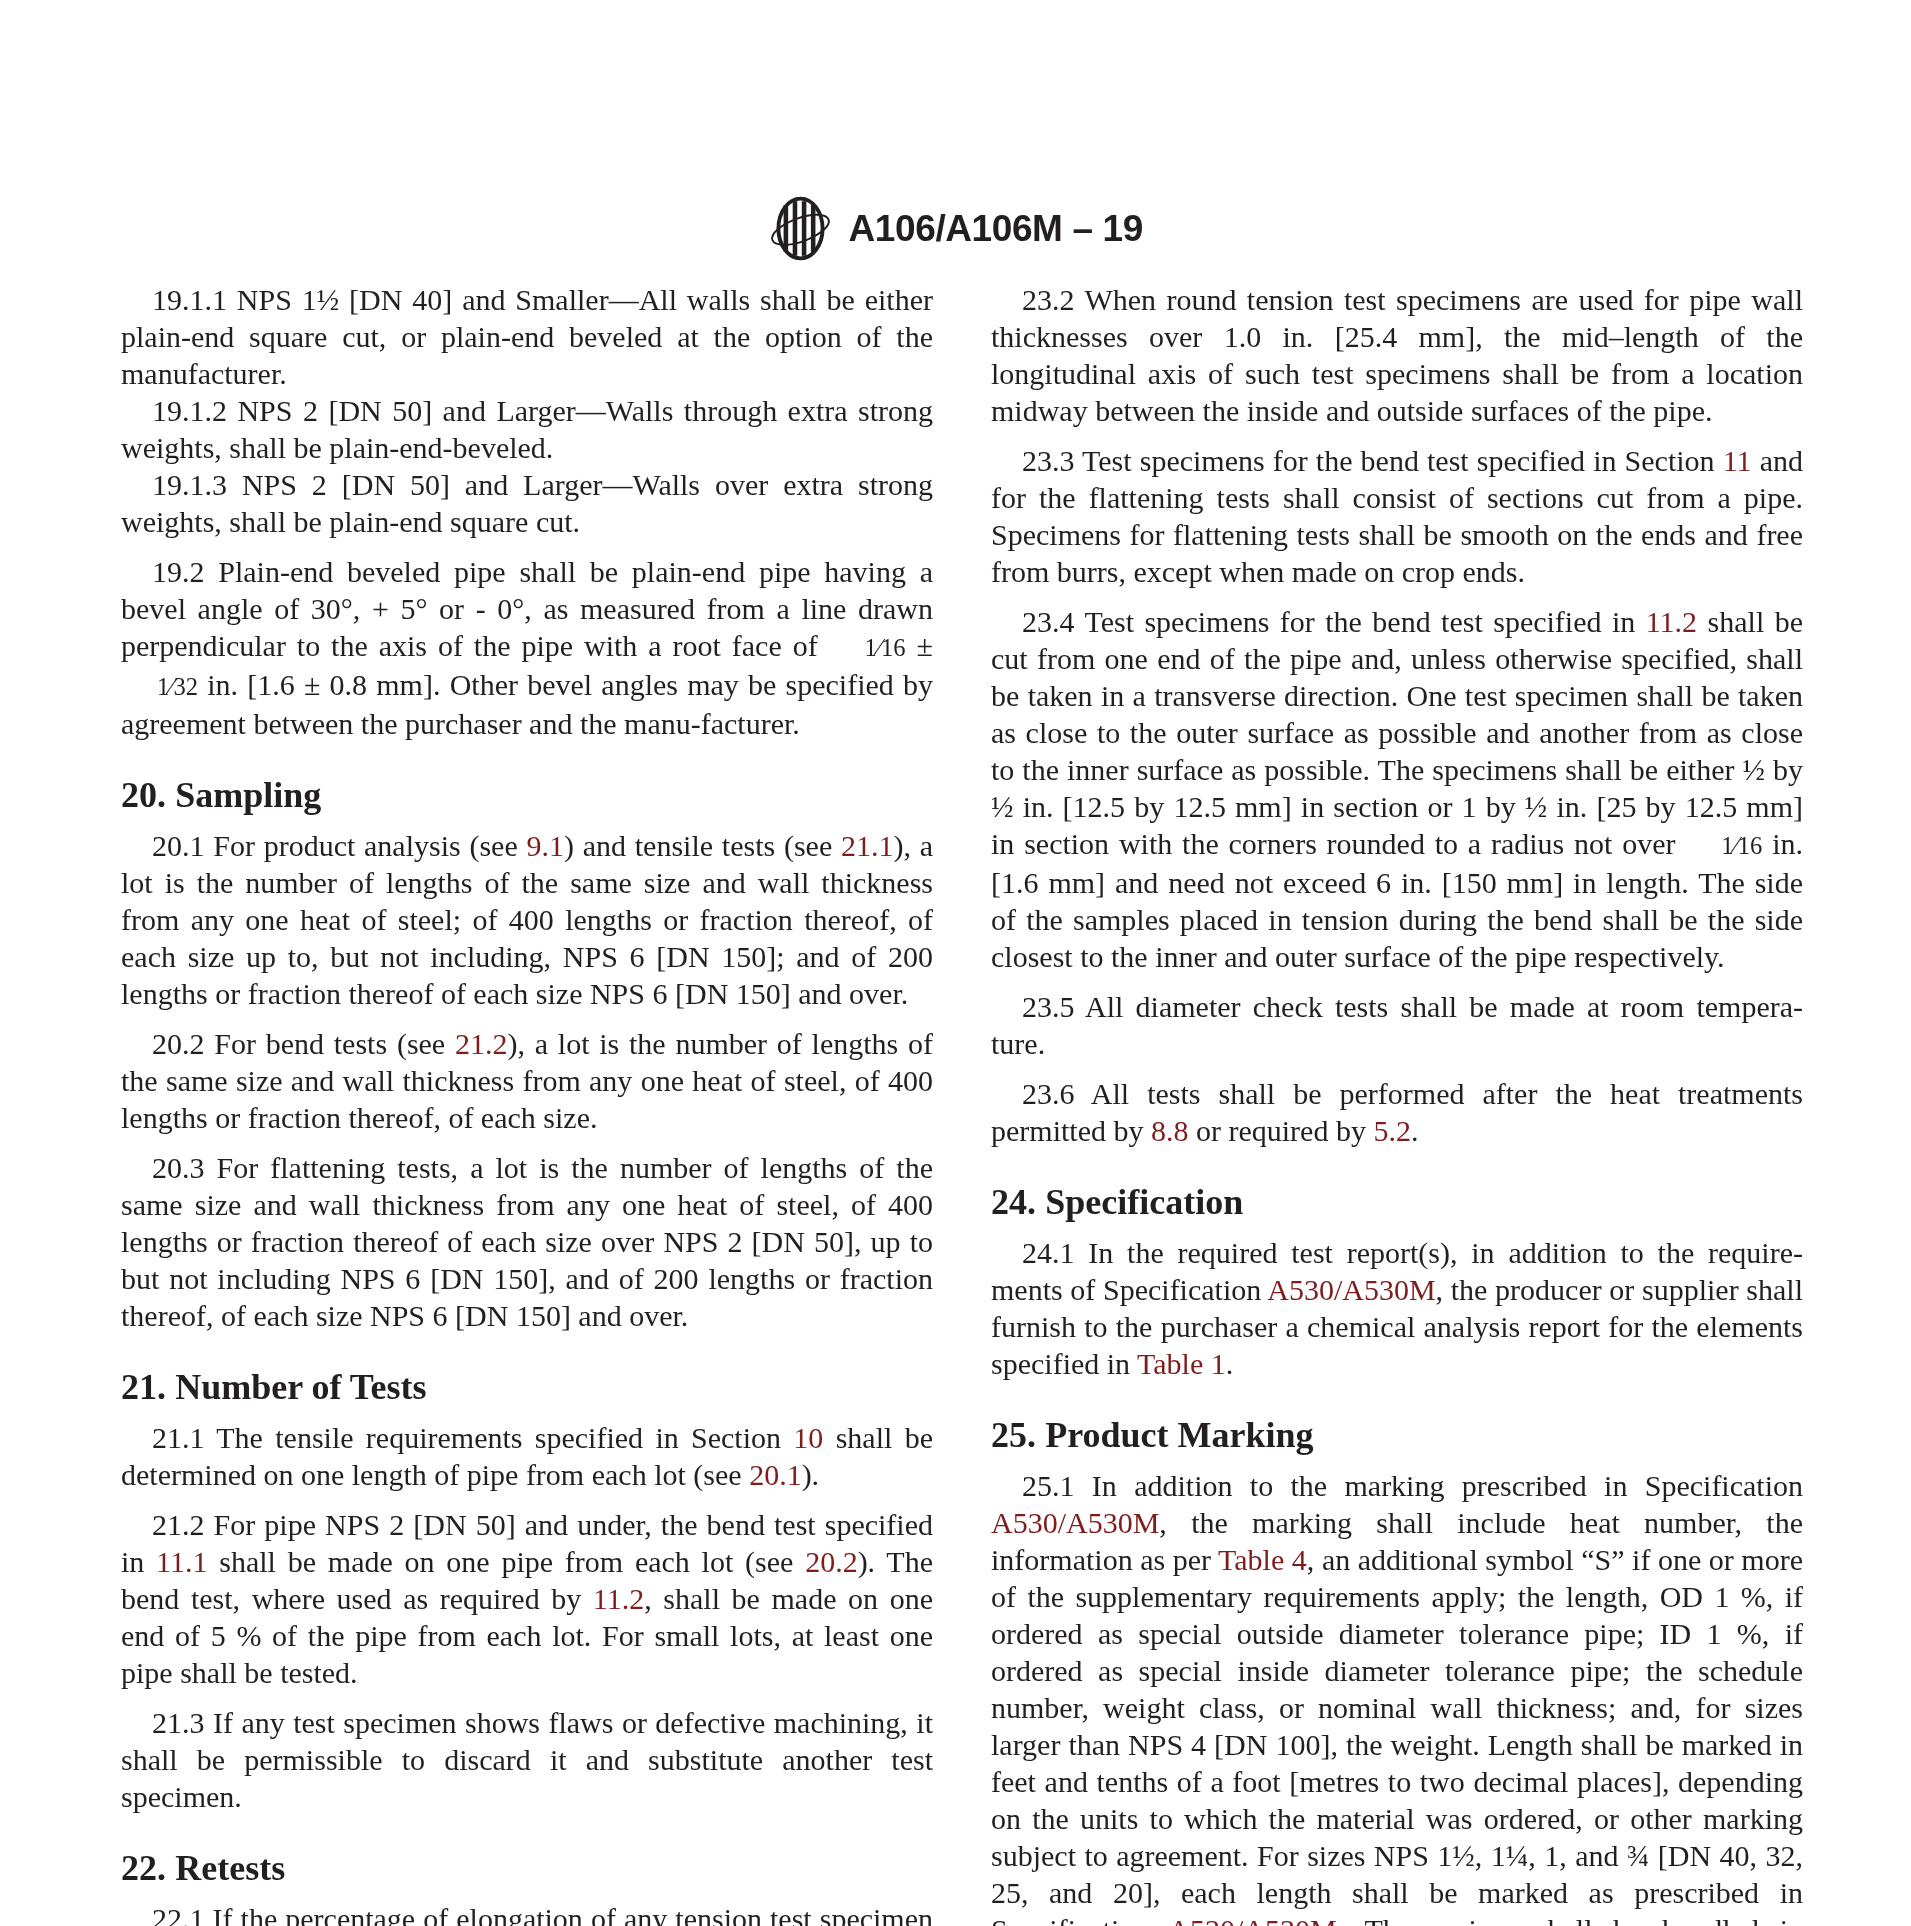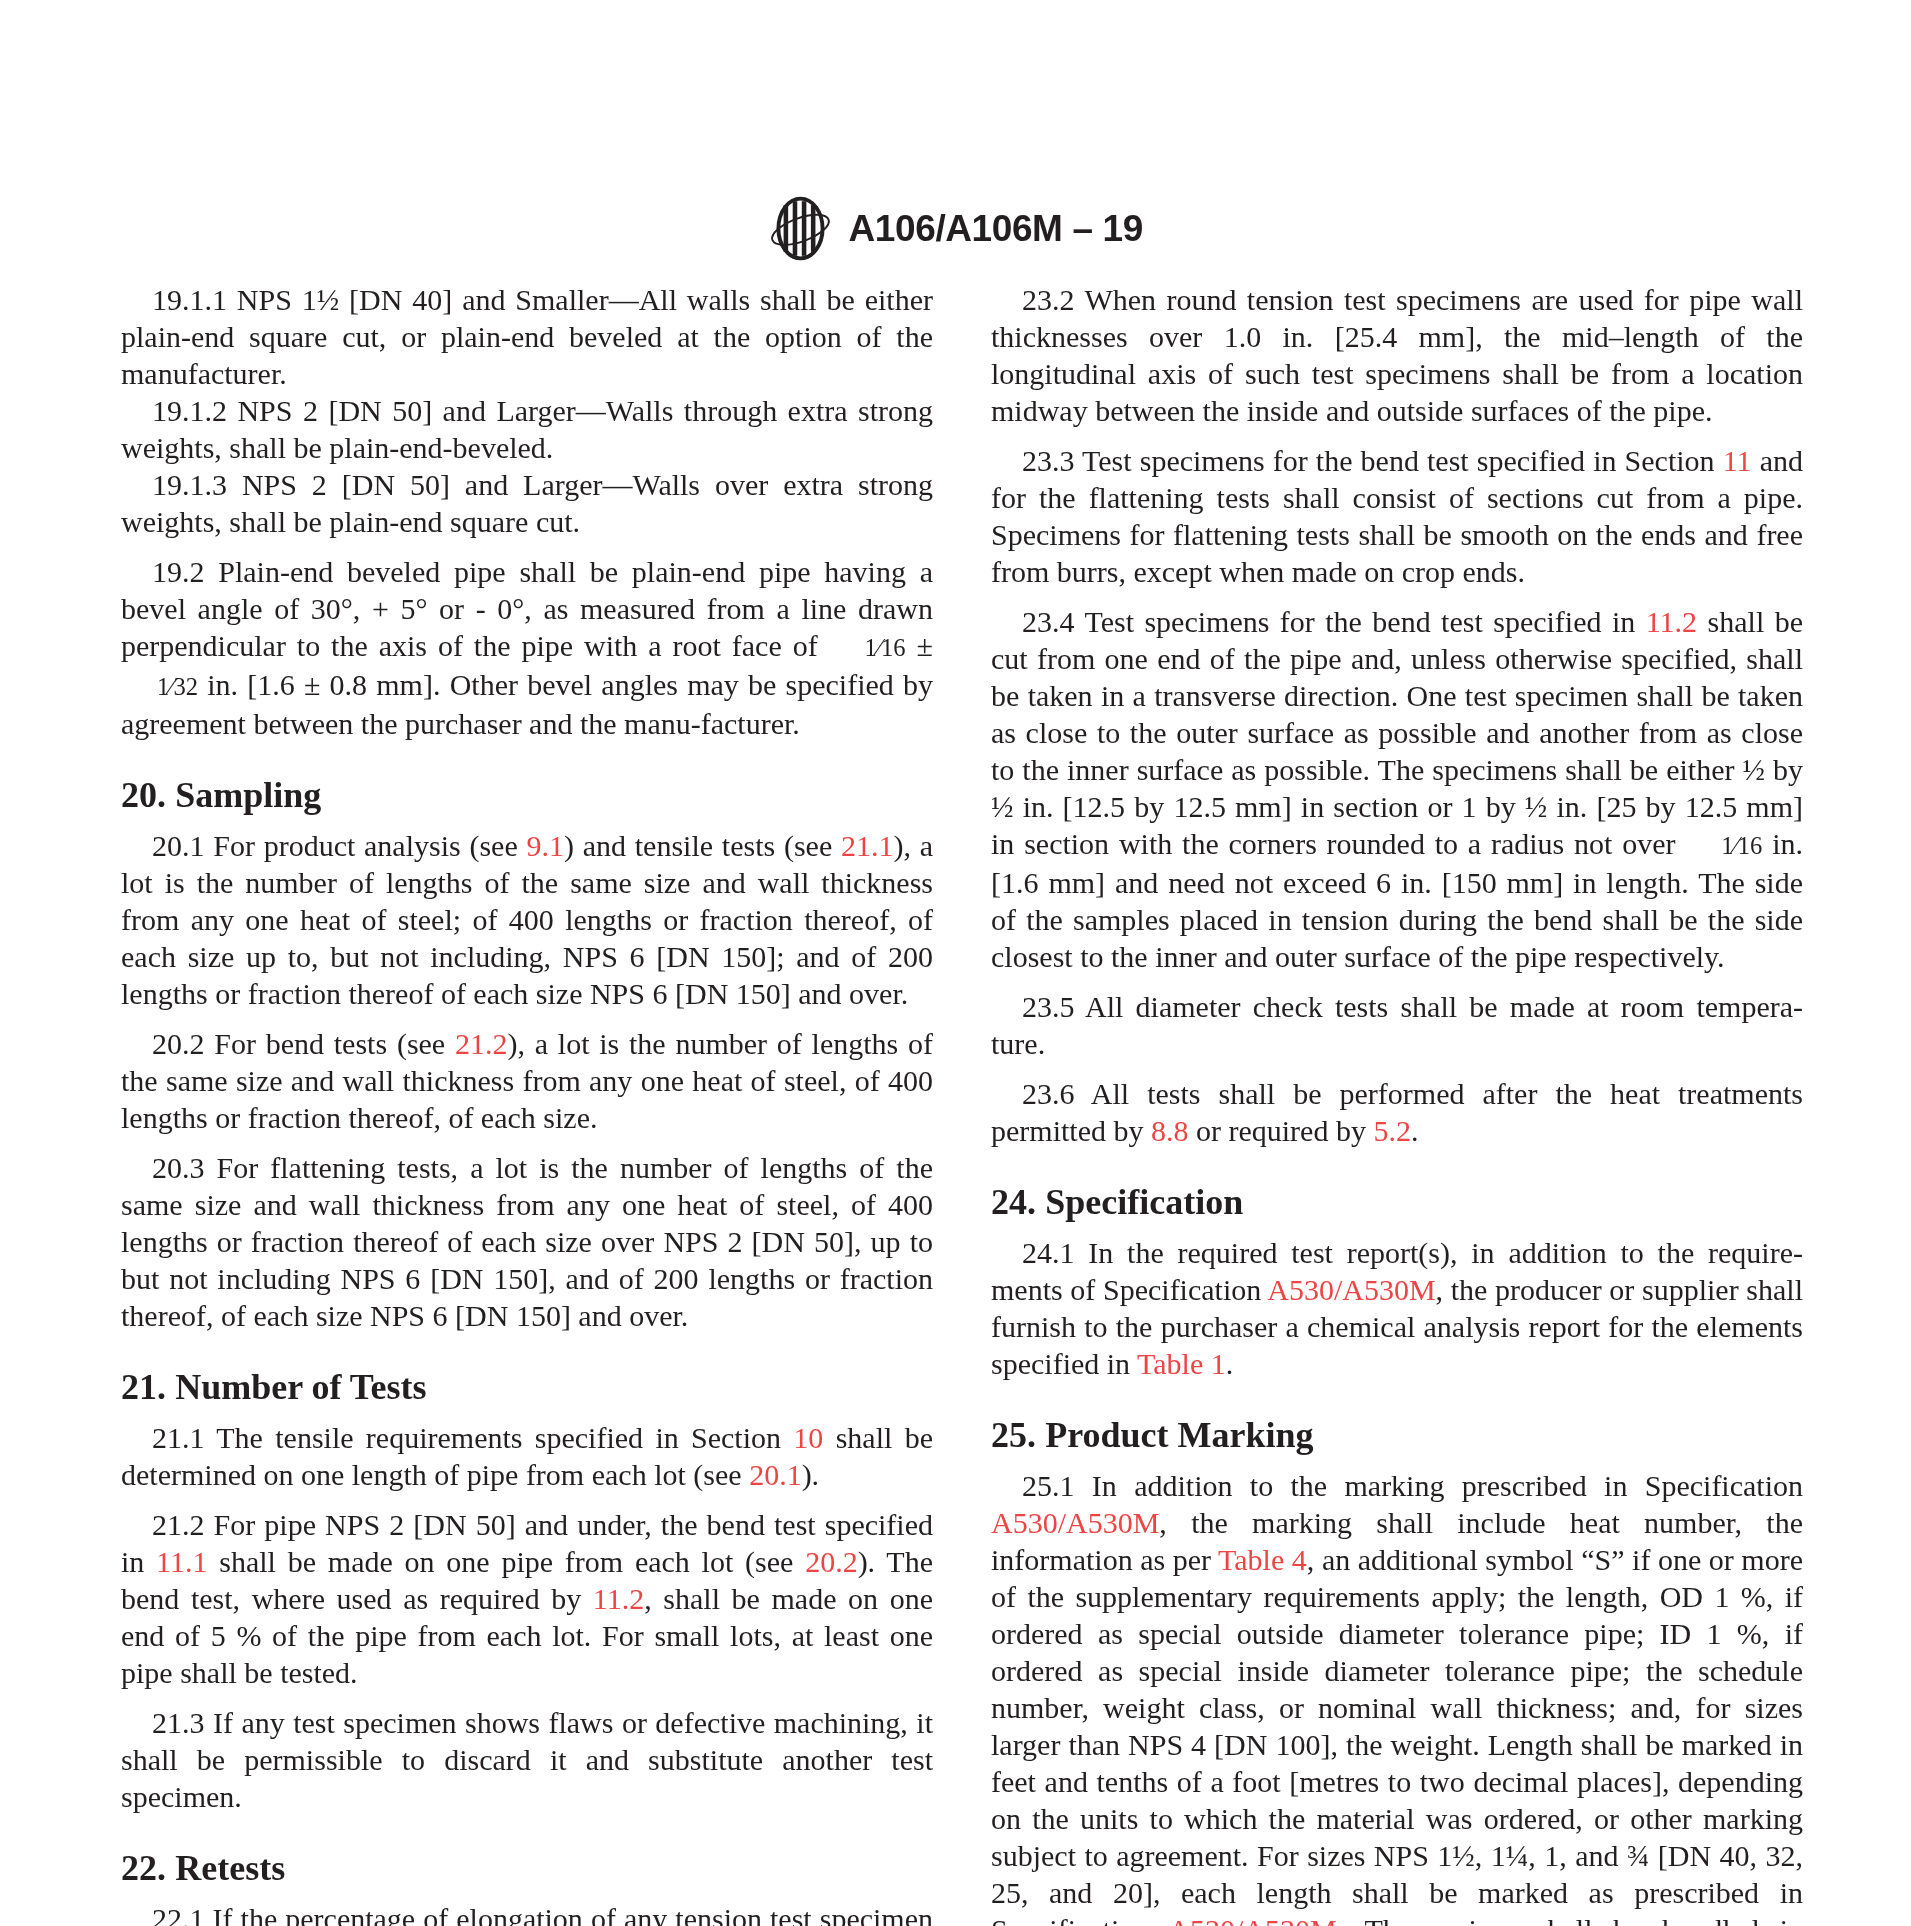--- a/index.html
+++ b/index.html
@@ -9,21 +9,21 @@
   .logo { width: 65px; height: 65px; }
   .doc-title { font-family: "Liberation Sans", "DejaVu Sans", sans-serif; font-weight: bold; font-size: 37px; letter-spacing: -0.4px; color: #231f20; }
   .col { position: absolute; top: 281px; width: 812px; font-size: 30px; line-height: 37px; text-align: justify; }
   .col.left { left: 121px; }
   .col.right { left: 991px; }
   p { margin: 0 0 13px 0; text-indent: 31px; hyphens: manual; }
   p.tight { margin-bottom: 0; }
   h2 { font-size: 36px; font-weight: bold; margin: 35px 0 13px 0; line-height: 37px; }
   h2 .num { margin-right: 9.2px; }
   .it { }
-  .ref { color: #ef4444; }
+  .ref { color: #7f1d1d; }
   .frac { font-size: 0.82em; margin-left: 36px; }
 </style>
 </head>
 <body>
 
 <div class="header">
   <svg class="logo" viewBox="0 0 100 100">
     <ellipse cx="50" cy="50" rx="34" ry="46" fill="none" stroke="#231f20" stroke-width="6"></ellipse>
     <ellipse cx="50" cy="52" rx="46" ry="18" fill="none" stroke="#231f20" stroke-width="3" transform="rotate(-20 50 52)"></ellipse>
     <rect x="24" y="14" width="7" height="72" fill="#231f20"></rect>

